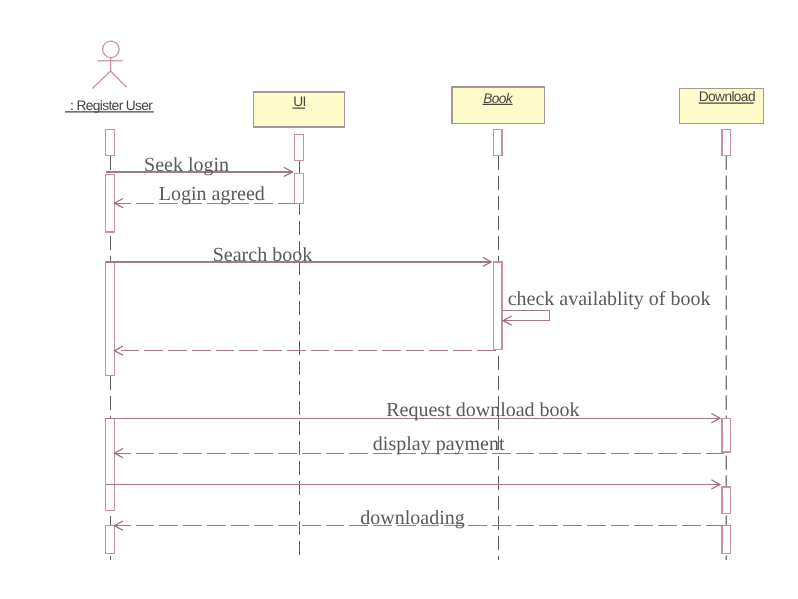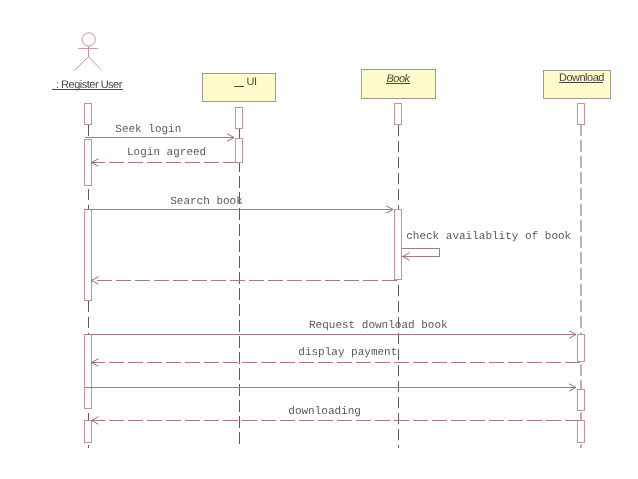--- a/index.html
+++ b/index.html
@@ -1,21 +1,21 @@
 <!DOCTYPE html>
 <html><head>
 <meta charset="utf-8">
 <title>Sequence Diagram</title>
 <style>
   html,body{margin:0;padding:0;background:#ffffff;}
   body{width:638px;height:479px;overflow:hidden;font-family:"Liberation Sans",sans-serif;
        -webkit-font-smoothing:antialiased;text-rendering:geometricPrecision;}
   #canvas{position:relative;width:638px;height:409px;background:#ffffff;}
   #diagram-svg{position:absolute;left:0;top:0;shape-rendering:crispEdges;}
-  .msg-label{position:absolute;font-family:Liberation Mono, monospace;font-size:11px;color:#5a5a5a;white-space:nowrap;line-height:1;transform:translateZ(0);}
+  .msg-label{position:absolute;font-family:Liberation Serif, serif;font-size:16px;color:#5a5a5a;white-space:nowrap;line-height:1;transform:translateZ(0);}
   .cls-label{position:absolute;font-family:"Liberation Sans",sans-serif;font-size:11px;letter-spacing:-0.5px;color:#474740;white-space:nowrap;line-height:1;transform:translateZ(0);}
   .actor-label{color:#464646;}
   .cls-underline{position:absolute;height:1px;background:#474740;}
   .lifeline{stroke:#5e5e5e;stroke-width:1;stroke-dasharray:11.4 4.6;fill:none;}
   .lifeline-soft{shape-rendering:geometricPrecision;stroke:#666666;}
   .msg-line{stroke:#a5798a;stroke-width:1;fill:none;}
   .msg-dashed{stroke-dasharray:15 4;}
   .arrowhead{stroke:#9c6a7e;stroke-width:1;fill:none;shape-rendering:geometricPrecision;}
   .activation{fill:#ffffff;stroke:#c98fa2;stroke-width:1;}
   .obj-box{fill:#fffccc;stroke:#a89691;stroke-width:1;}
@@ -112,21 +112,21 @@
       <g>
         <line class="msg-line msg-dashed" x1="579.5" y1="420.5" x2="91.5" y2="420.5"></line>
         <path class="arrowhead" d="M 98.4 416.8 L 91.5 420.5 L 98.4 424.2"></path>
       </g>
     </g>
   </svg>
 
   <div class="cls-label actor-label" style="left:56px;top:80px;">: Register User</div>
   <div class="cls-underline" style="left:52px;top:89px;width:71px;background:#464646;"></div>
 
-  <div class="cls-label" style="left:234.5px;top:77px;margin-left:12px;">UI</div>
+  <div class="cls-label" style="left:234.5px;top:77px;">UI</div>
   <div class="cls-underline" style="left:233.5px;top:86px;width:10.5px;"></div>
 
   <div class="cls-label" style="left:386.5px;top:74px;font-style:italic;">Book</div>
   <div class="cls-underline" style="left:386px;top:83px;width:24px;"></div>
 
   <div class="cls-label" style="left:559px;top:73px;">Download</div>
   <div class="cls-underline" style="left:558.5px;top:82px;width:44.5px;"></div>
 
   <div class="msg-label" style="left:115.3px;top:124.8px;">Seek login</div>
   <div class="msg-label" style="left:127px;top:147.7px;">Login agreed</div>

